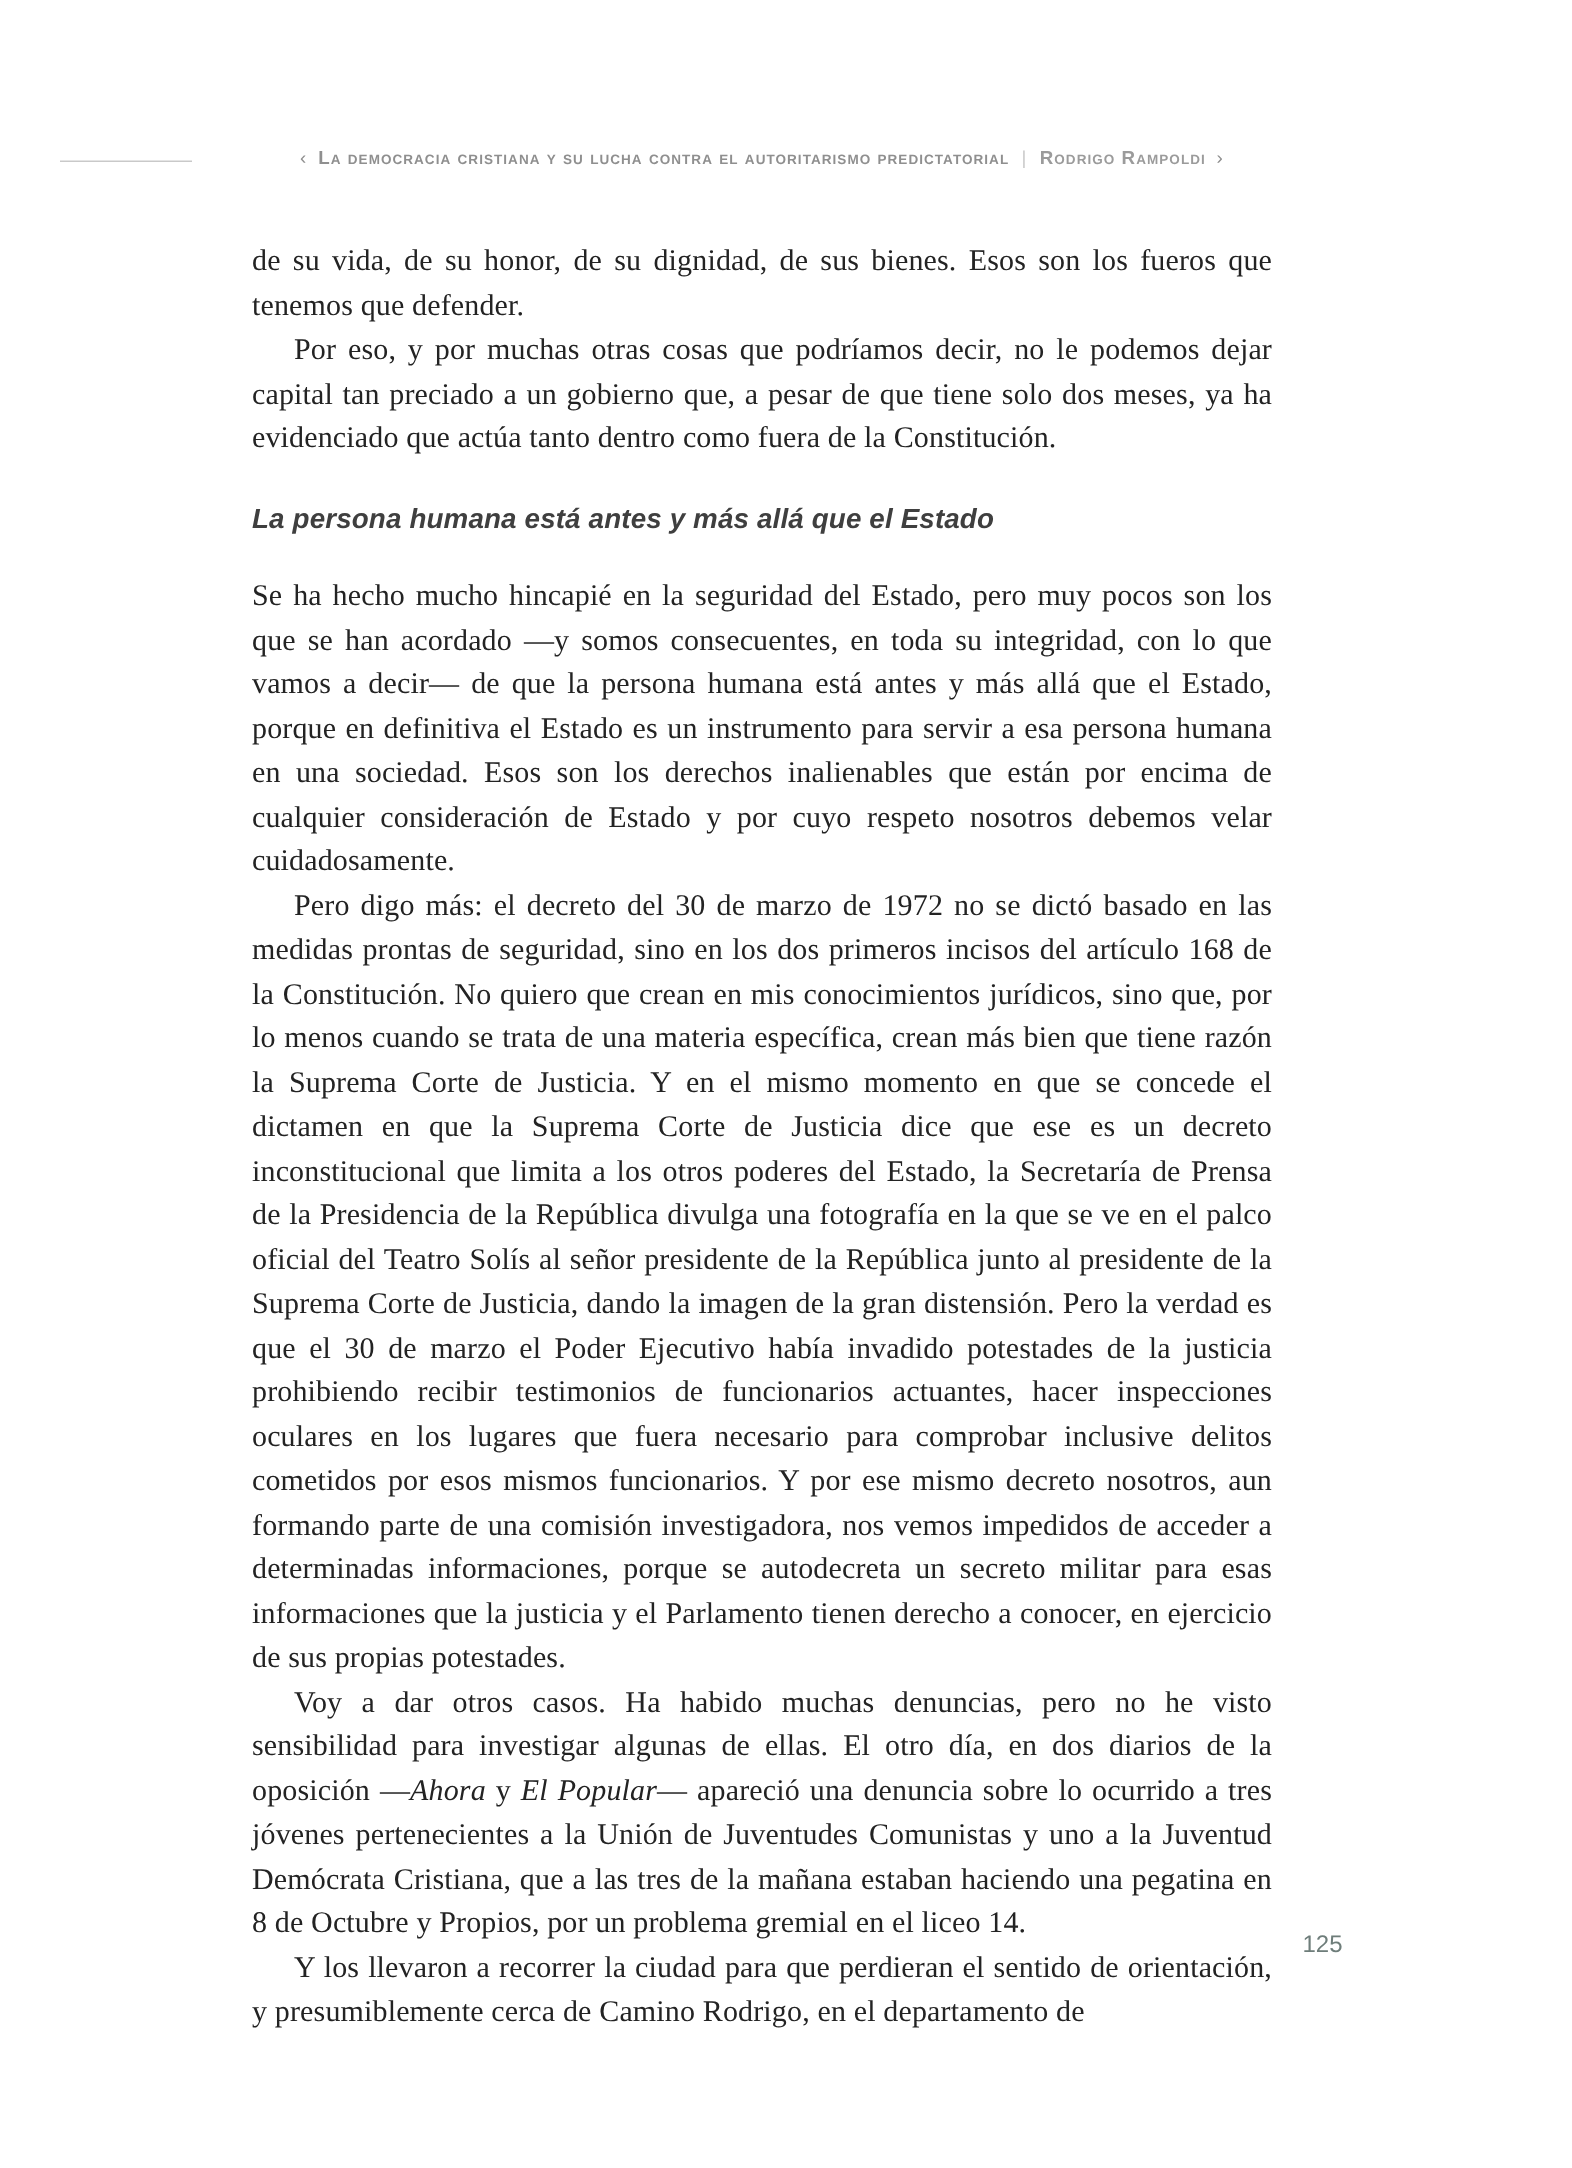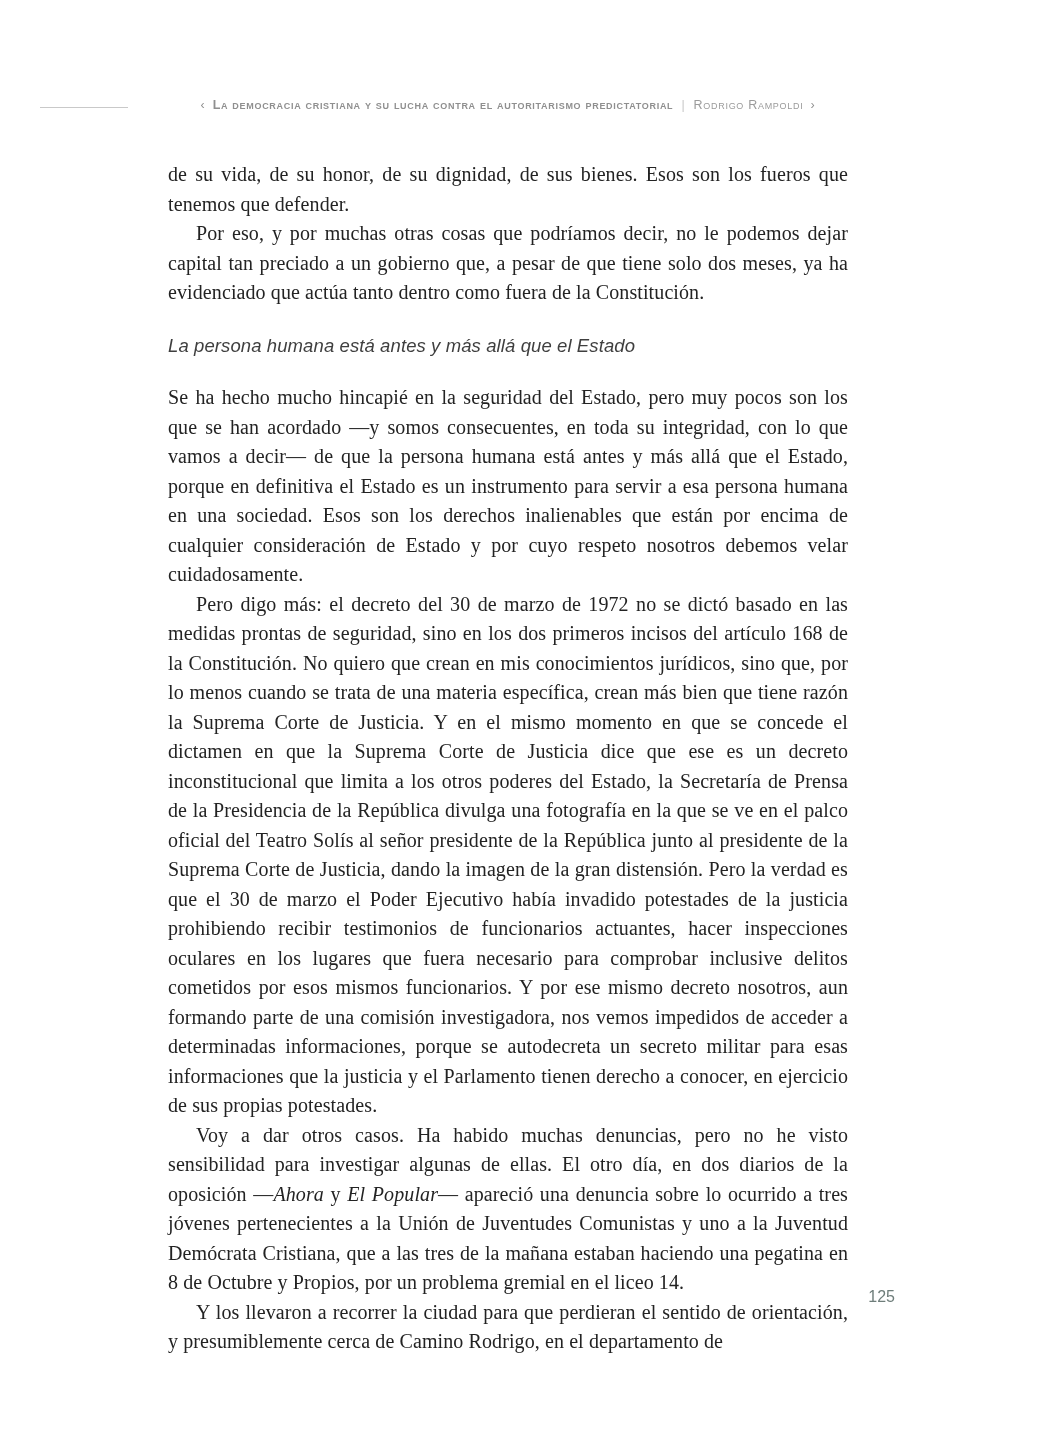--- a/index.html
+++ b/index.html
@@ -44,21 +44,21 @@
     text-align: center;
     font-family: "Liberation Sans", sans-serif;
     font-variant: small-caps;
     font-size: 12.5px;
     letter-spacing: 0.7px;
     color: var(--header-text, #8f8f8f);
     white-space: nowrap;
   }
   .head-title { font-weight: 700; color: var(--header-text, #8f8f8f); }
   .head-divider { color: var(--header-rule, #c0c0c0); padding: 0 4px; font-weight: 400; }
-  .head-author { font-weight: 400; color: var(--header-author, #9b9b9b); }
+  .head-author { font-weight: 700; color: var(--header-author, #9b9b9b); }
   .head-mark { color: var(--header-text, #8f8f8f); font-weight: 400; padding: 0 3px; }
 
   
   .text-block {
     position: absolute;
     top: 160px;
     left: 168px;
     width: 680px;
     color: var(--body-text, #232323);
   }
@@ -68,21 +68,21 @@
     line-height: 29.5px;
     text-align: justify;
     letter-spacing: 0.1px;
   }
   .text-block p.indent {
     text-indent: 28px;
   }
   .text-block p.subhead {
     font-family: "Liberation Sans", sans-serif;
     font-style: italic;
-    font-weight: 400;
+    font-weight: 700;
     font-size: 18.5px;
     color: var(--subhead-text, #3f3f3f);
     text-align: left;
     text-indent: 0;
     margin-top: 23px;
     margin-bottom: 23px;
   }
   .text-block em {
     font-style: italic;
     margin-top: 45px;

